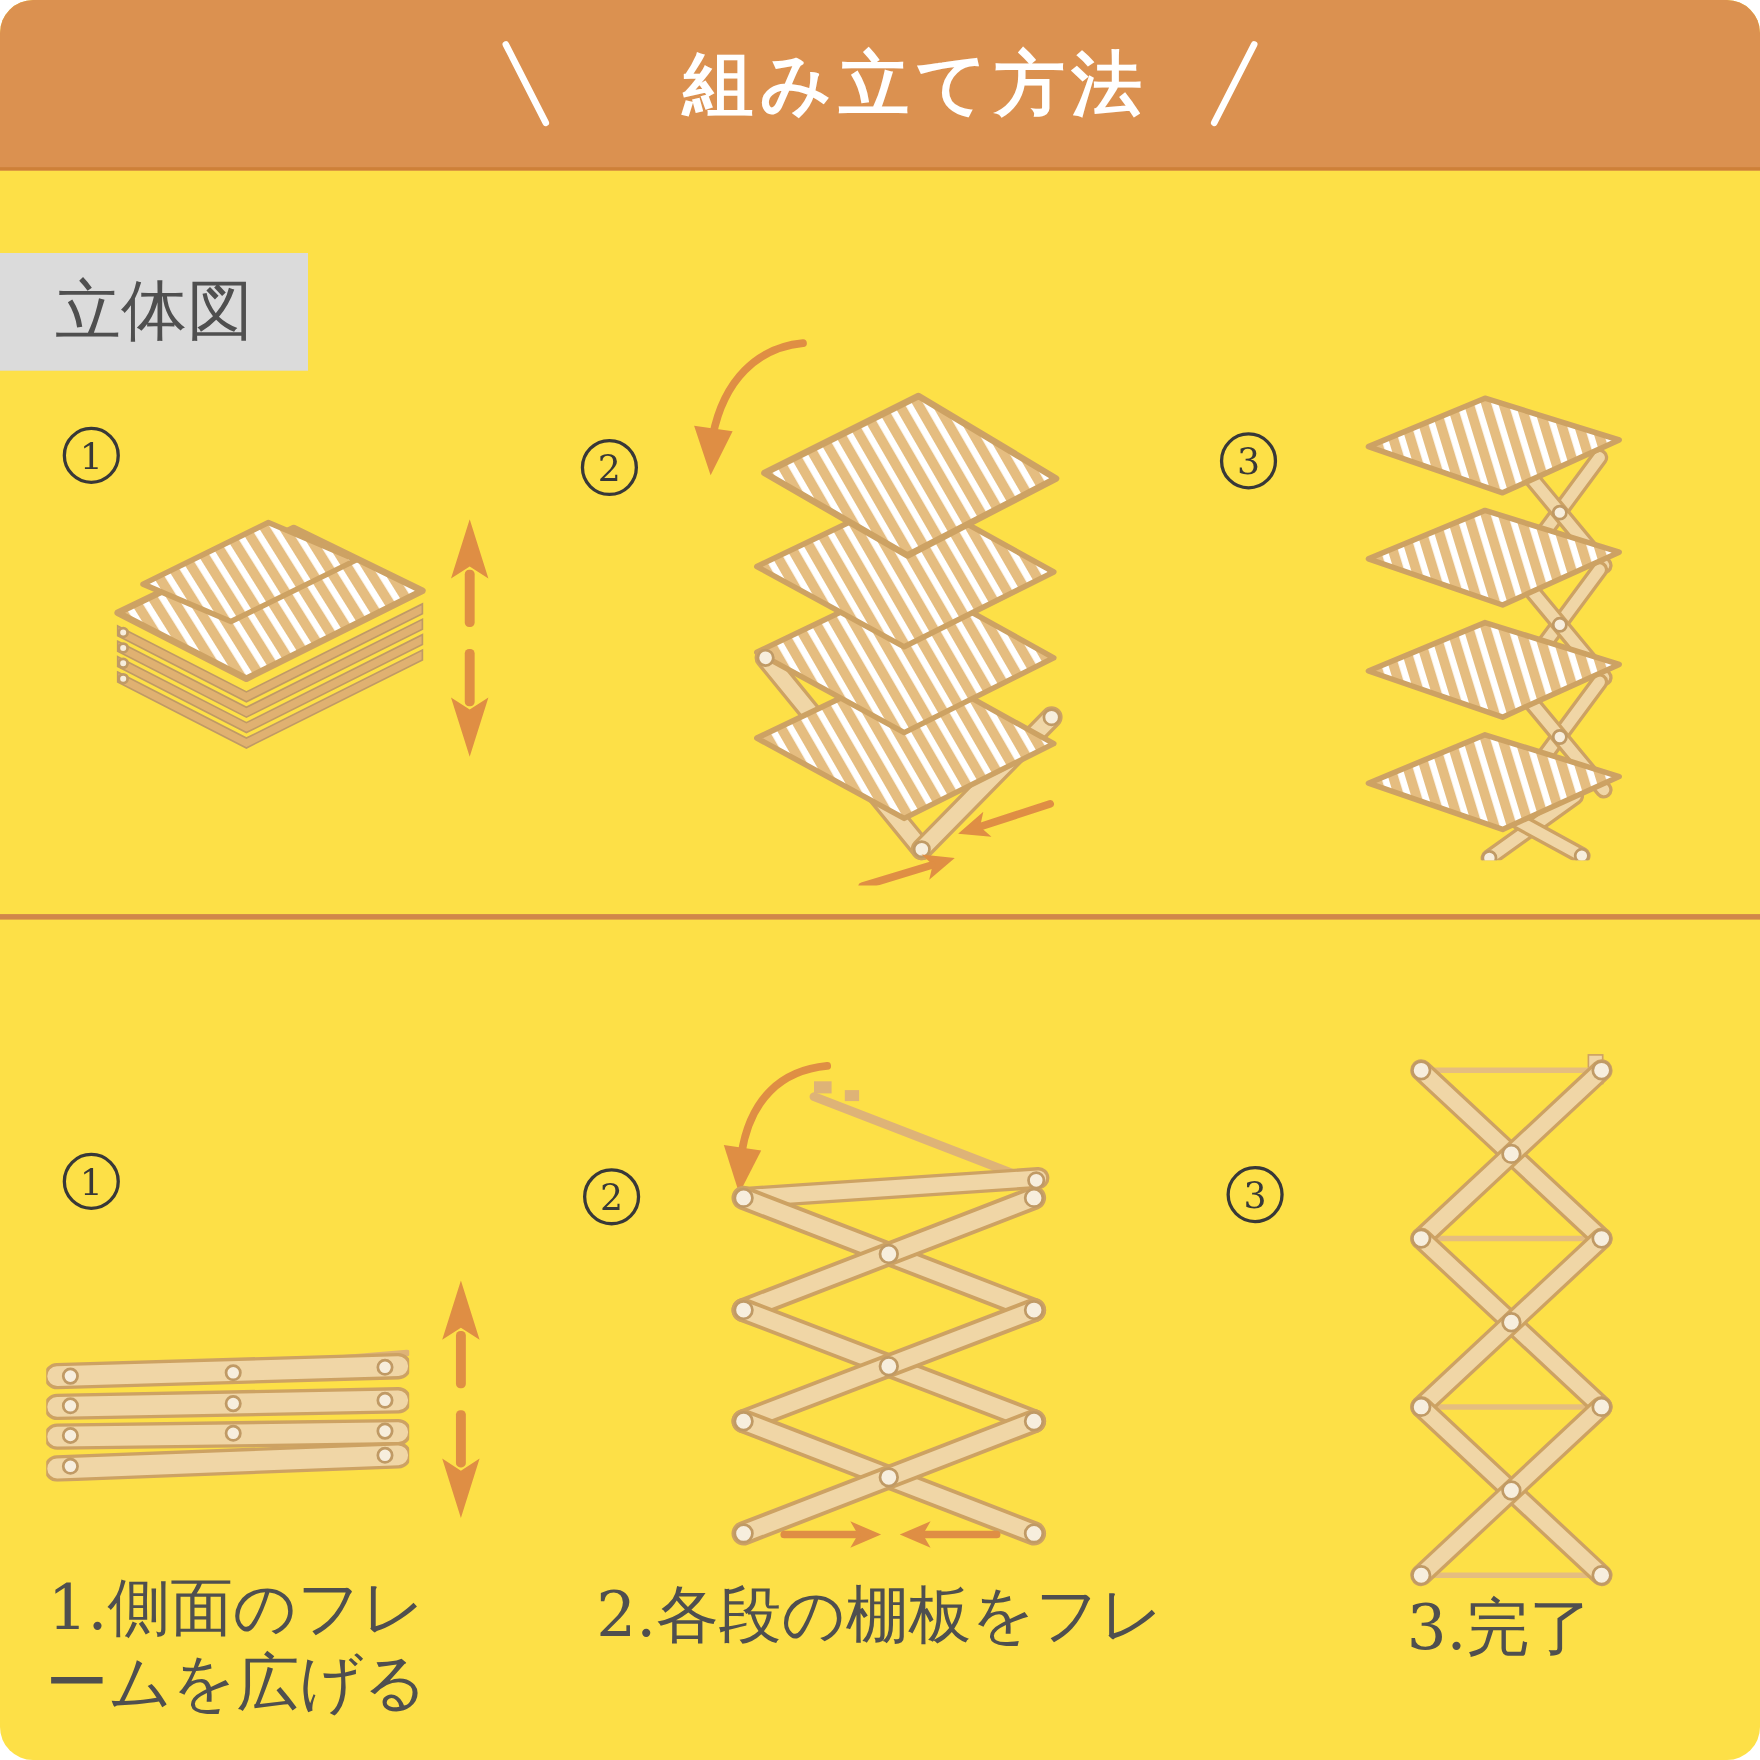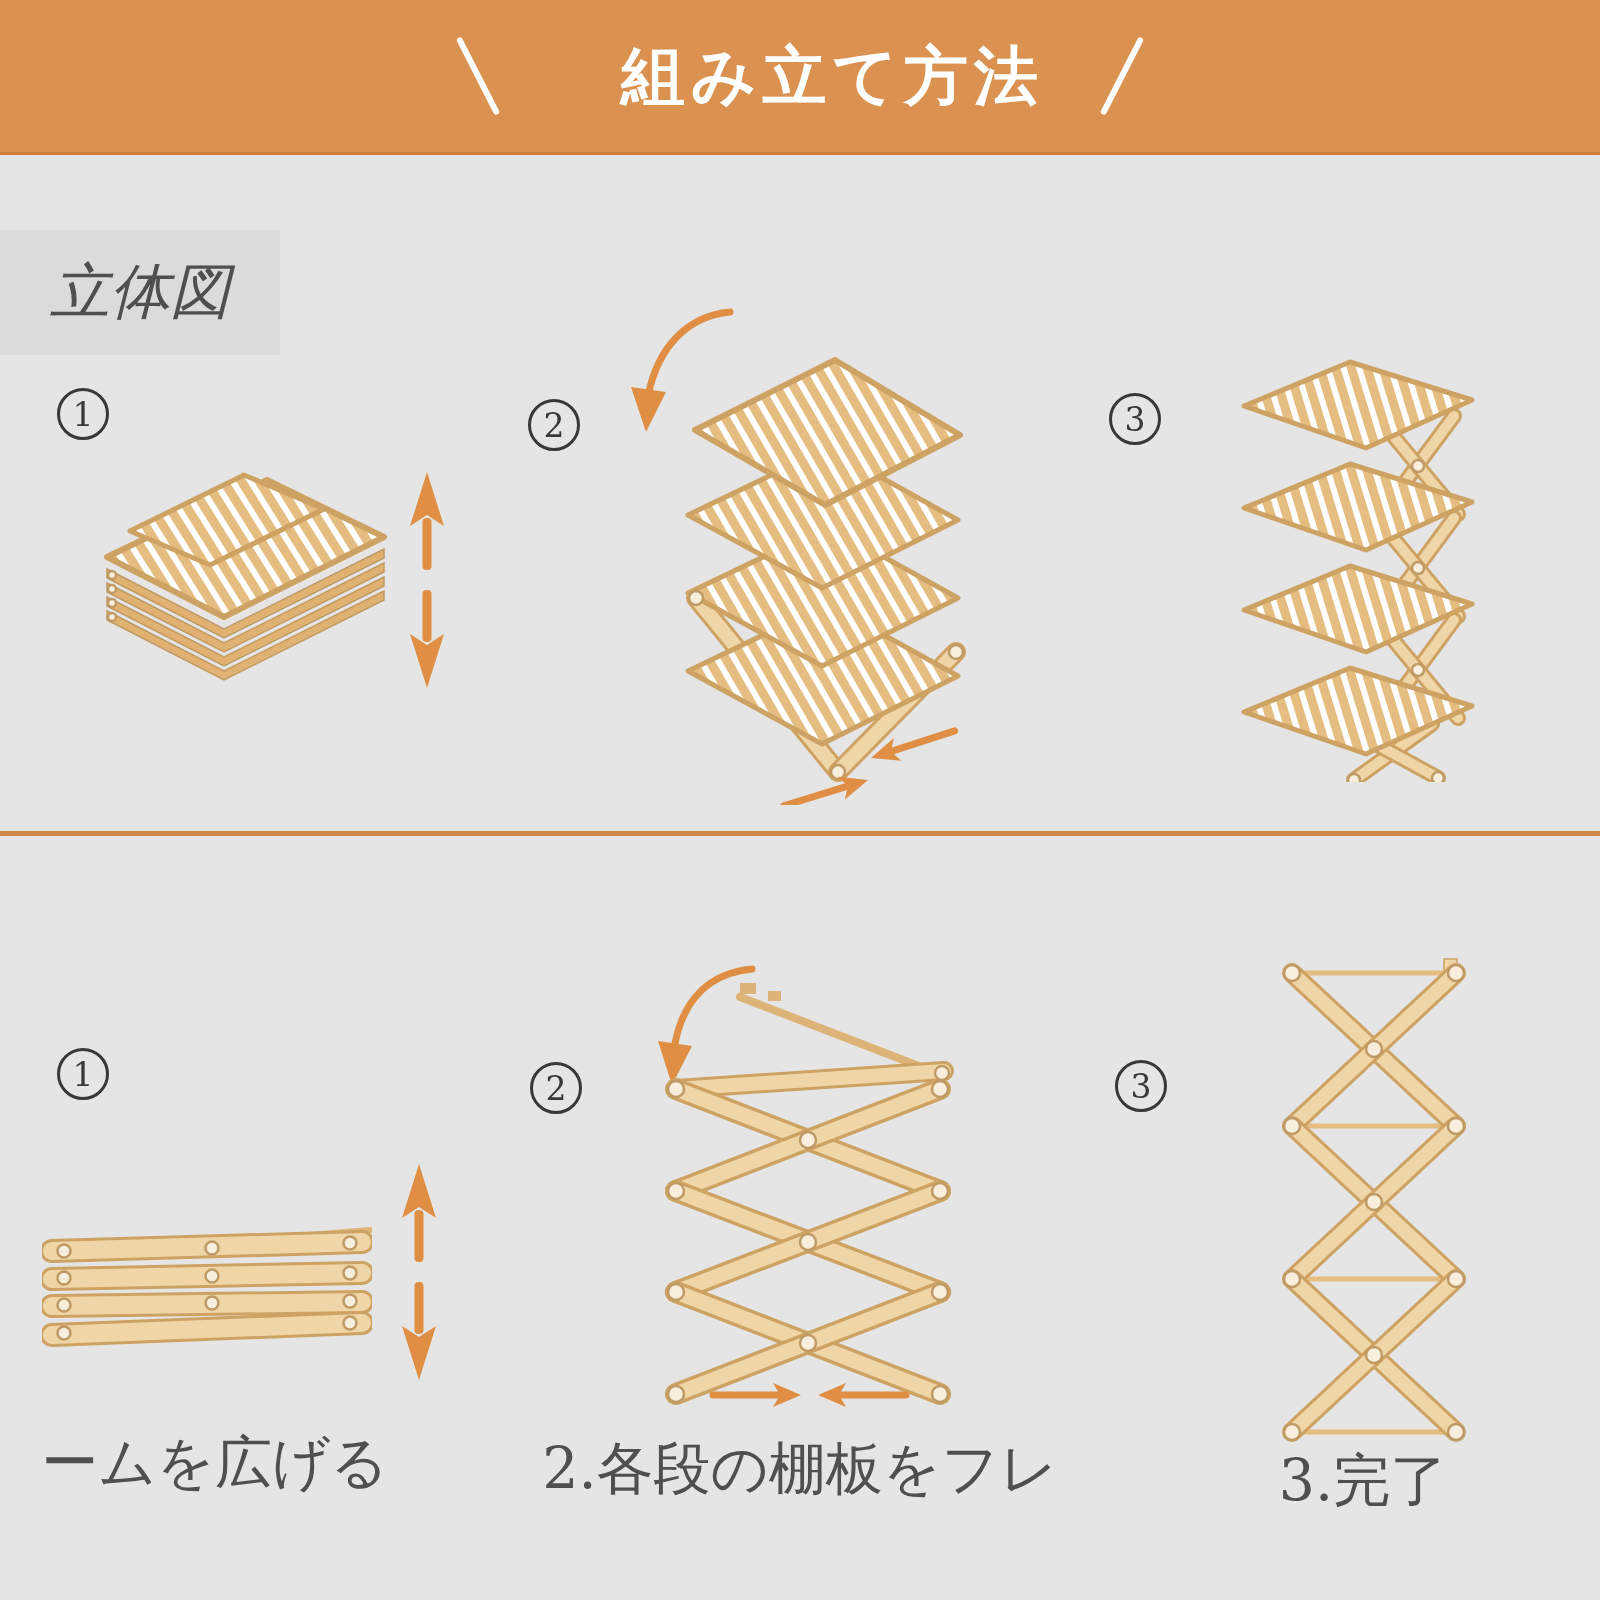--- a/index.html
+++ b/index.html
@@ -1,31 +1,31 @@
 <!DOCTYPE html>
 <html style="--orange: #DB9150; --orange-dark: #CE8038; --divider: #D0874A; --arrow: #DF8E44; --label-bg: #DBDBDB; --text-dark: #4F4F4F; --circle-dark: #383838; --wood: #E8C58C; --wood-dark: #CDA263; --wood-mid: #F0D6A6; --wood-light: #F3E2BE; --wood-slat: #E5BD80; --wood-strip: #E0B171; --board: #DEB377; --rivet-fill: #F7EEDD; --rivet-stroke: #C09A65;"><head>
 <meta charset="utf-8">
 <style>
   html,body{margin:0;padding:0;background:#fff;}
-  .page{position:relative;width:1600px;height:1600px;background:#e5e5e5;overflow:hidden;
-        font-family:"DejaVu Serif","Liberation Serif",serif;}
+  .page{position:relative;width:1600px;height:1600px;background:#fde047;overflow:hidden;
+        font-family:"DejaVu Serif","Liberation Serif",serif;border-radius:30px;}
 
   
   .banner{position:absolute;left:0;top:0;width:1600px;height:152px;
           background:var(--orange);border-bottom:3px solid var(--orange-dark);
           display:flex;align-items:center;justify-content:center;}
   .banner .title{margin:0;font-size:64px;font-weight:bold;color:#fff;letter-spacing:6px;}
   .dec{width:6px;height:86px;background:#fff;border-radius:3px;}
   .dec-l{transform:rotate(-27deg);margin-right:140px;}
   .dec-r{transform:rotate(27deg);margin-left:75px;}
 
   
-  .sec-label{position:absolute;left:0;width:280px;height:125px;background:var(--label-bg);
+  .sec-label{position:absolute;left:0;width:280px;height:107px;background:var(--label-bg);
              display:flex;align-items:center;justify-content:center;
-             font-size:60px;color:var(--text-dark);font-style:italic;}
+             font-size:60px;color:var(--text-dark);}
   .lbl-3d{top:230px;}
   .lbl-side{top:888px;}
 
   
   .cnum{position:absolute;width:46px;height:46px;border:3.5px solid var(--circle-dark);
         border-radius:50%;display:flex;align-items:center;justify-content:center;
         font-size:33px;color:var(--circle-dark);line-height:1;}
 
   
   .divider{position:absolute;left:0;top:831px;width:1600px;height:5px;background:var(--divider);}
@@ -297,20 +297,21 @@
     <circle class="rv" r="8" cx="14" cy="324"></circle>
       <circle class="rv" r="8" cx="178" cy="324"></circle>
     <circle class="rv" r="8" cx="14" cy="477"></circle>
       <circle class="rv" r="8" cx="178" cy="477"></circle>
     <circle class="rv" r="8" cx="96" cy="94"></circle>
       <circle class="rv" r="8" cx="96" cy="247"></circle>
     <circle class="rv" r="8" cx="96" cy="400"></circle>
   </svg>
 
   <div class="caption" style="left:30px;top:1428px;width:370px">
+    <div>1.側面のフレ</div>
     <div>ームを広げる</div>
   </div>
   <div class="caption" style="left:540px;top:1434px;width:520px">
     <div>2.各段の棚板をフレ</div>
   </div>
   <div class="caption" style="left:1163px;top:1446px;width:400px">
     <div>3.完了</div>
   </div>
 
 </div>

